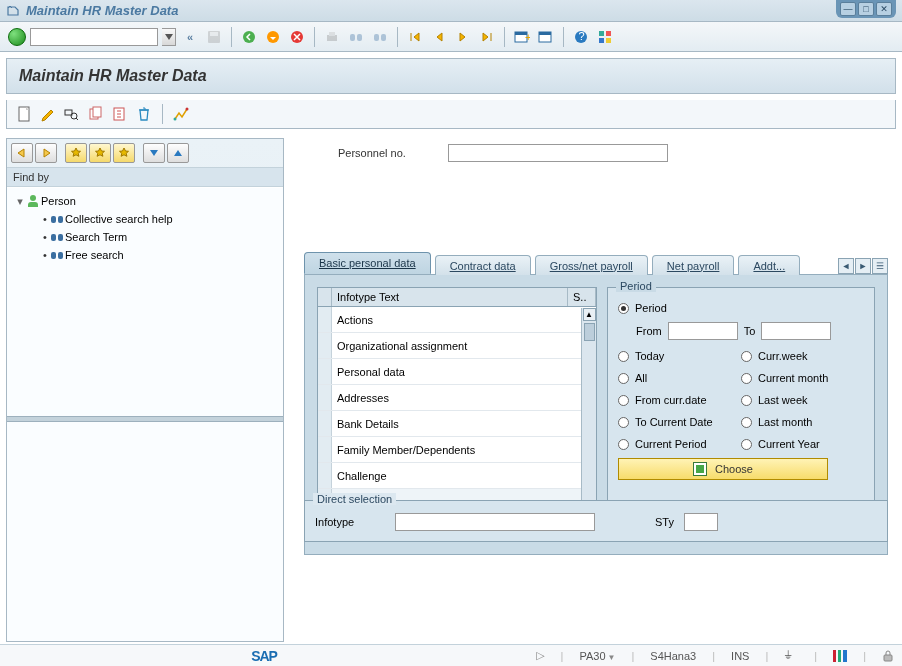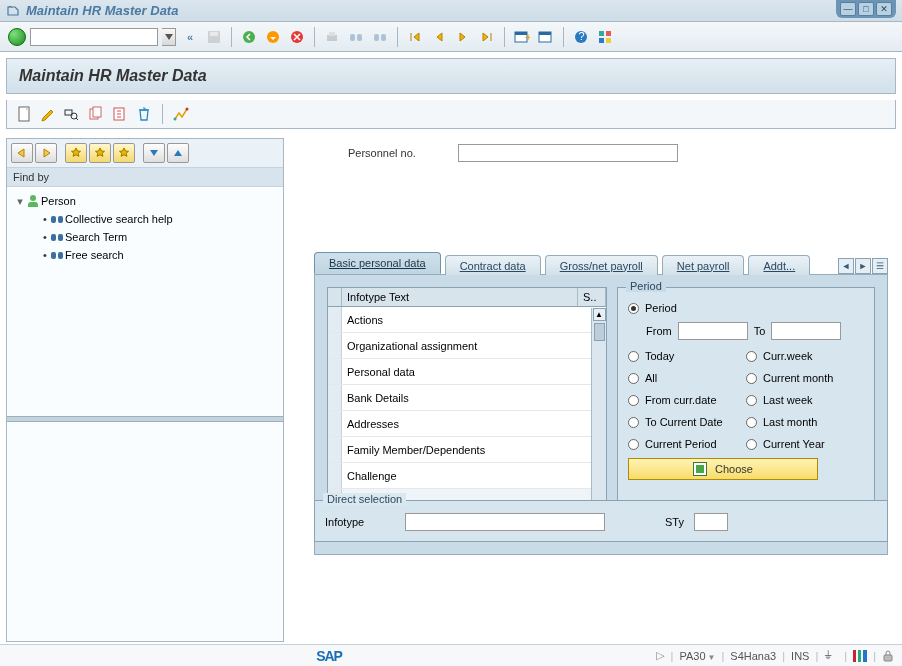--- a/index.html
+++ b/index.html
@@ -23,21 +23,21 @@
   .disabled { opacity:0.35; }
 
   
   .page-head { margin:6px; padding:8px 12px; border:1px solid #a7b8c4; background:linear-gradient(#e6eff5,#d2e0ea); }
   .page-head-title { font-size:16px; font-weight:bold; font-style:italic; color:#333;}
   .page-toolbar { margin:0 6px; padding:4px 8px; border:1px solid #a7b8c4; border-top:none; background:#f3f7fa; display:flex; gap:6px; align-items:center;}
   .pt-icon { width:18px; height:18px; display:flex; align-items:center; justify-content:center;}
 
   
   .body-wrap { position:absolute; top:138px; left:6px; right:6px; bottom:24px; display:flex; }
-  .left-pane { width:278px; border:1px solid #a7b8c4; background:linear-gradient(#eaf2f7,#dfe9f0); display:flex; flex-direction:column; margin-right:16px;}
+  .left-pane { width:278px; border:1px solid #a7b8c4; background:linear-gradient(#eaf2f7,#dfe9f0); display:flex; flex-direction:column; margin-right:6px;}
   .nav-row { padding:4px; display:flex; gap:2px; border-bottom:1px solid #c3d2db;}
   .nav-btn { height:20px; min-width:22px; border:1px solid #999; background:linear-gradient(#fefefe,#dedede); border-radius:2px; display:flex; align-items:center; justify-content:center; padding:0 3px;}
   .nav-btn.gold { background:linear-gradient(#fff7d0,#f5d96b);}
   .findby { padding:3px 6px; background:#d7e4ed; border-bottom:1px solid #c3d2db; color:#333;}
   .tree { flex:1; padding:4px 4px; background:#fafdff; border-top:1px solid #fff; overflow:auto;}
   .tree-row { display:flex; align-items:center; height:18px; padding-left:4px; cursor:default;}
   .tree-row.lvl2 { padding-left:30px;}
   .tree-exp { width:10px; text-align:center; color:#666;}
   .tree-bullet { width:8px; text-align:center; color:#333;}
   .tree-ic { width:16px; display:flex; align-items:center; justify-content:center;}
@@ -76,31 +76,31 @@
   .scr-thumb{ width:11px; height:18px; background:#bccedb; border:1px solid #8aa3b3; margin-top:2px;}
 
   
   .group-box { flex:1; border:1px solid #8aa3b3; background:#d7e5ee; position:relative; padding:10px 10px 6px;}
   .group-title { position:absolute; top:-8px; left:8px; background:#c9dbe6; padding:0 4px; color:#2b4860;}
   .radio-row { display:flex; align-items:center; height:20px; gap:4px;}
   .grid2 { display:grid; grid-template-columns: 1fr 1fr; row-gap:2px;}
   .radio { width:11px; height:11px; border:1px solid #666; border-radius:50%; display:inline-flex; align-items:center; justify-content:center; background:#fff; margin-right:2px;}
   .radio.checked::after{content:''; width:5px; height:5px; border-radius:50%; background:#333;}
   .sub-row { display:flex; align-items:center; gap:6px; margin:4px 0 6px 18px;}
-  .choose-btn { margin-top:4px; width:190px; height:22px; border:1px solid #b08b00; background:linear-gradient(#fff3b5,#f7dc6b); display:flex; align-items:center; justify-content:center; gap:8px; color:#333;}
+  .choose-btn { margin-top:4px; width:210px; height:22px; border:1px solid #b08b00; background:linear-gradient(#fff3b5,#f7dc6b); display:flex; align-items:center; justify-content:center; gap:8px; color:#333;}
   .choose-ic{ width:14px; height:14px; border:1px solid #3a7a3a; background:#fff; position:relative;}
   .choose-ic::after{content:''; position:absolute; left:2px; top:2px; width:8px; height:8px; background:#47a647;}
 
   
   .direct-box { position:absolute; top:362px; left:14px; right:8px; border:1px solid #8aa3b3; background:#d7e5ee; padding:12px 10px 10px;}
   .direct-title { position:absolute; top:-8px; left:8px; background:#dce8f0; padding:0 4px; color:#2b4860;}
   .direct-row { display:flex; align-items:center; gap:10px;}
 
   
-  .status-bar { position:absolute; bottom:0; left:0; right:0; height:22px; border-top:1px solid #c3d2db; background:#f6f8fa; display:flex; align-items:center; padding:0 8px; gap:6px; font-size:11px; color:#555;}
+  .status-bar { position:absolute; bottom:0; left:0; right:0; height:22px; border-top:1px solid #c3d2db; background:#f6f8fa; display:flex; align-items:center; padding:0 8px; gap:16px; font-size:11px; color:#555;}
   .status-bar .spacer{flex:1;}
   .sap-logo { font-weight:bold; color:#1a6db2; font-size:14px; letter-spacing:-1px;}
   .stat-sep{ color:#bbb;}
   .stat-tri{ color:#888; font-size:8px; margin-left:2px;}
   .bar-ic{width:14px; height:12px; display:inline-block; background:linear-gradient(to right,#c23,#c23 3px,transparent 3px,transparent 5px,#2a7 5px,#2a7 8px,transparent 8px,transparent 10px,#27c 10px,#27c 13px);}
   .lock-ic{width:12px;height:12px;}
 
   
   svg{display:block;}
 </style>
@@ -393,25 +393,25 @@
             <div class="row">
                 <div class="sel"></div>
                 <div class="txt">Organizational assignment</div>
               </div>
             <div class="row">
                 <div class="sel"></div>
                 <div class="txt">Personal data</div>
               </div>
             <div class="row">
                 <div class="sel"></div>
+                <div class="txt">Addresses</div>
+              </div>
+            <div class="row">
+                <div class="sel"></div>
                 <div class="txt">Bank Details</div>
-              </div>
-            <div class="row">
-                <div class="sel"></div>
-                <div class="txt">Addresses</div>
               </div>
             <div class="row">
                 <div class="sel"></div>
                 <div class="txt">Family Member/Dependents</div>
               </div>
             <div class="row">
                 <div class="sel"></div>
                 <div class="txt">Challenge</div>
               </div>
             <div class="row" style="background:#eef4f8">

